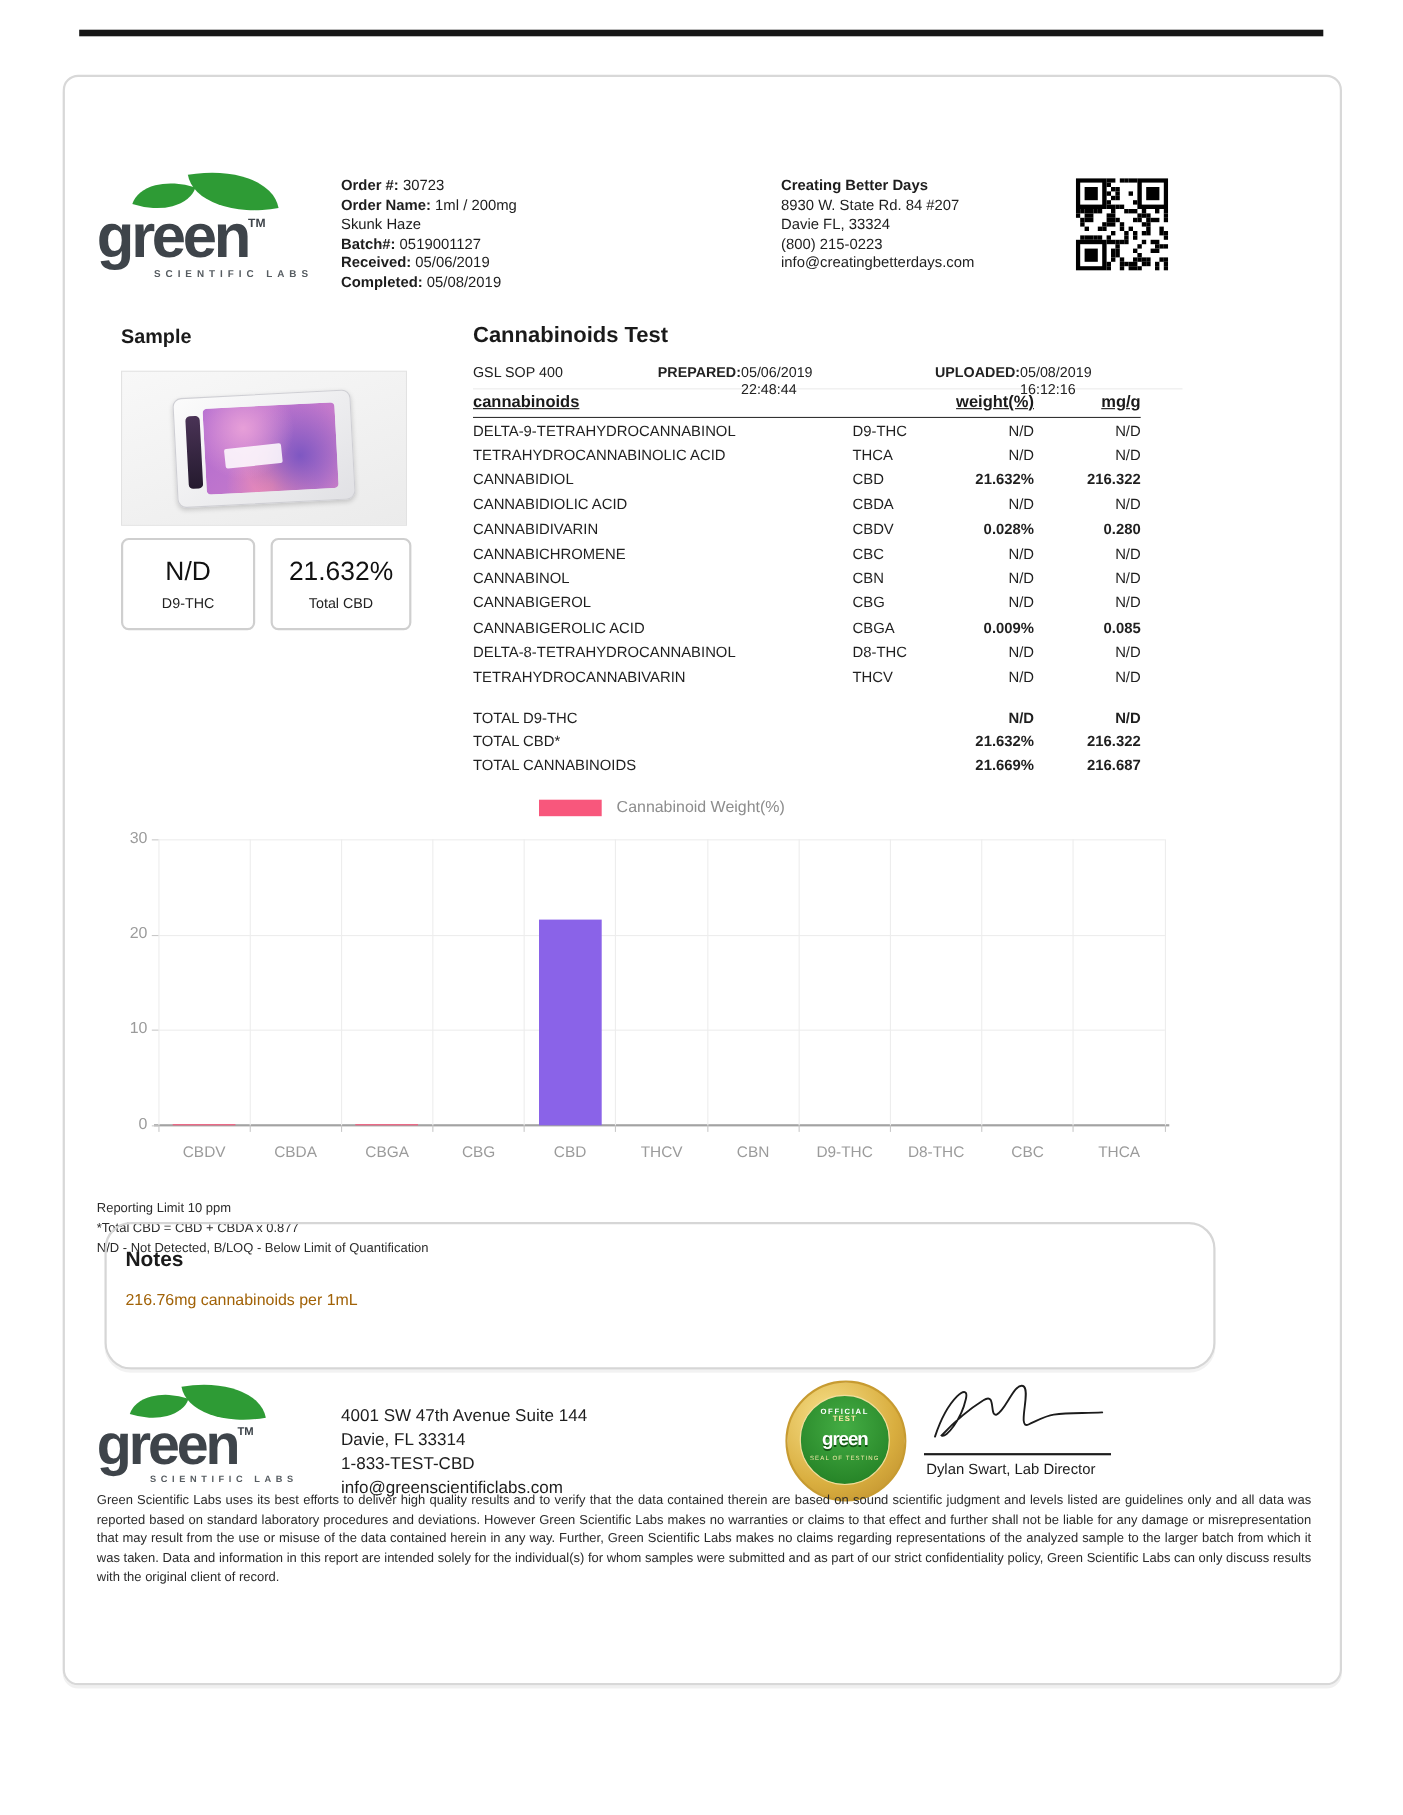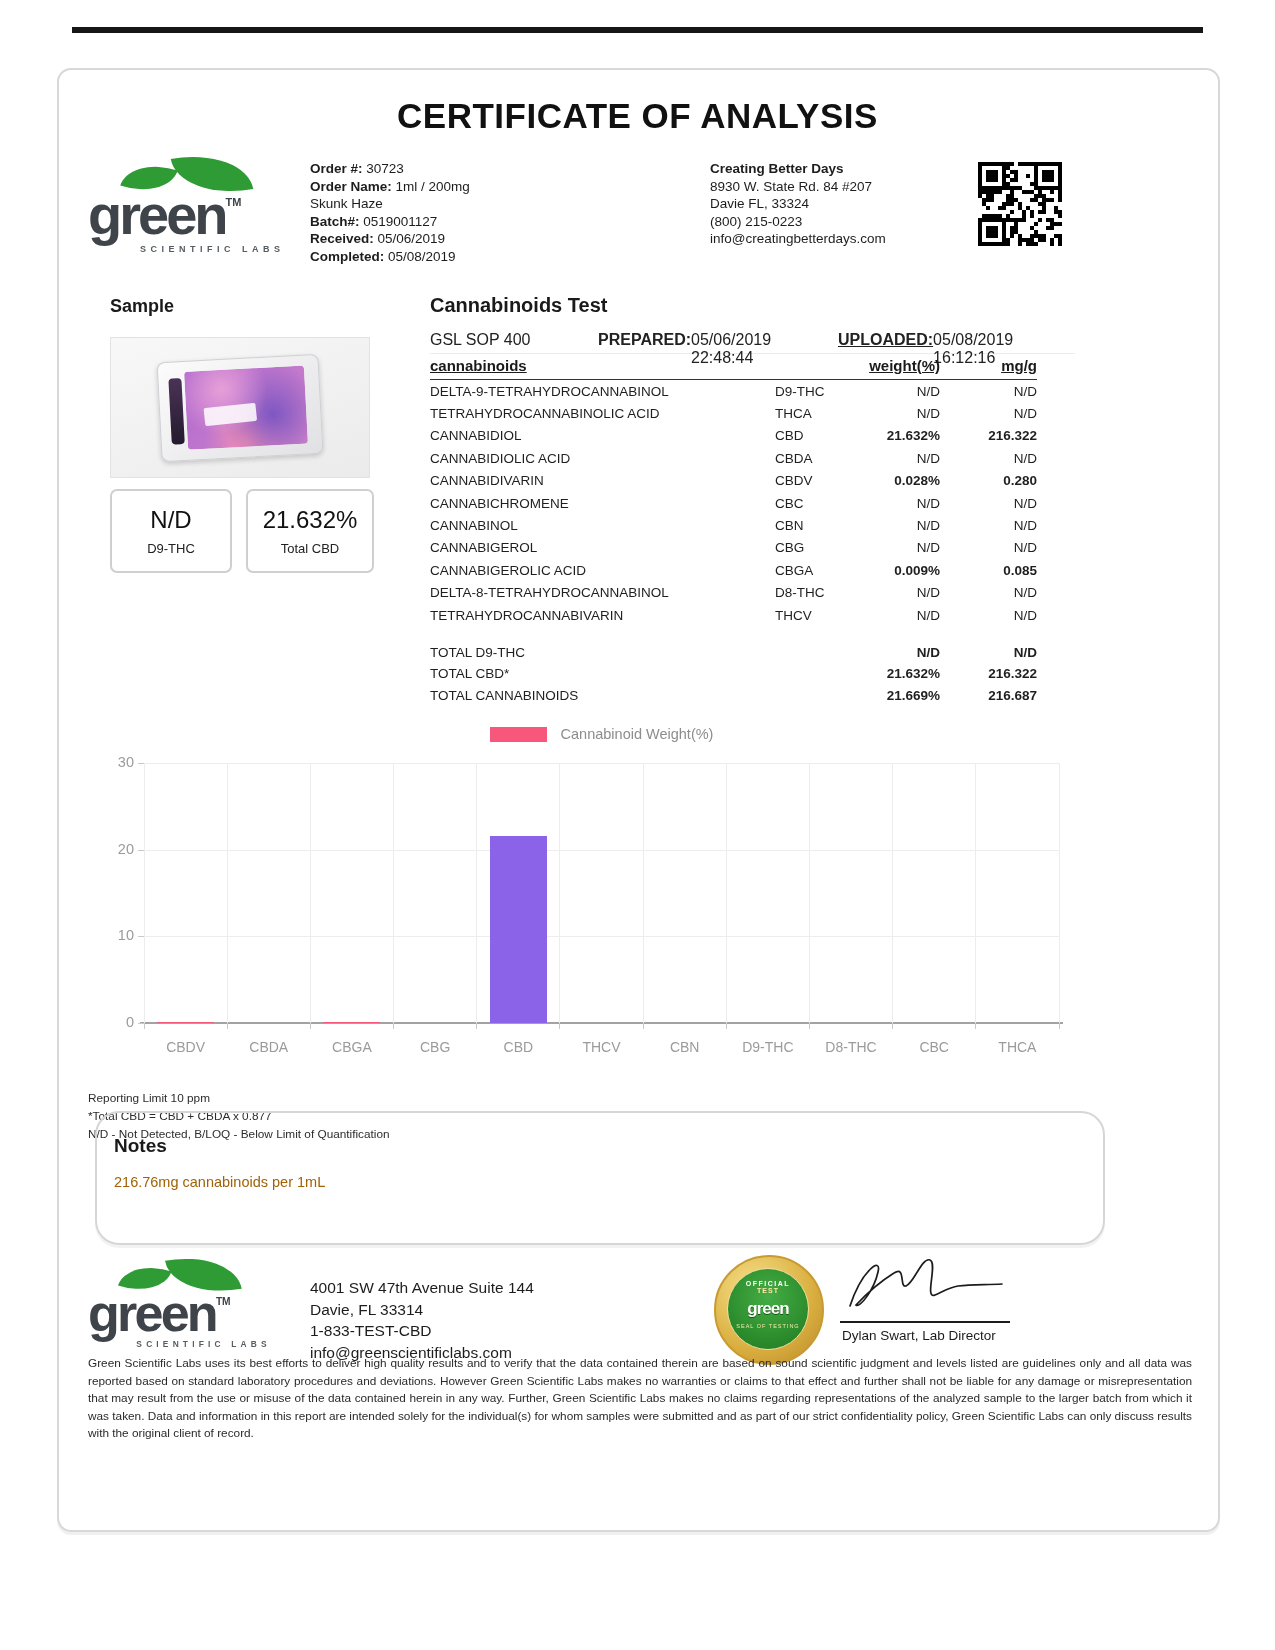--- a/index.html
+++ b/index.html
@@ -35,25 +35,25 @@
   .pack-vial{position:absolute;left:10px;top:16px;width:13px;height:66px;border-radius:4px;background:linear-gradient(#4a3356,#241a2e);}
   .pack-label{position:absolute;left:44px;top:46px;width:52px;height:18px;background:rgba(255,255,255,.85);transform:rotate(-3deg);border-radius:2px;}
 
   .badge{border:2px solid #cfcfcf;border-radius:7px;text-align:center;background:#fff;}
   .badge-a{left:110px;top:489px;width:118px;height:80px;}
   .badge-b{left:246px;top:489px;width:124px;height:80px;}
   .badge-val{margin-top:15px;font-size:24px;color:#111;}
   .badge-lab{margin-top:7px;font-size:13px;color:#222;}
 
   .test-h{left:430px;top:294px;font-size:20px;font-weight:bold;}
-  .meta{left:430px;top:331px;width:645px;height:22px;border-bottom:1px solid #ececec;font-size:16px;color:#222;}
+  .meta{left:430px;top:331px;width:645px;height:22px;border-bottom:1px solid #ececec;font-size:13px;color:#222;}
   .meta span{position:absolute;top:0;}
   .meta .m-sop{left:0;}
   .meta .m-prep{left:168px;}
-  .meta .m-up{left:408px;text-decoration:underline;}
+  .meta .m-up{left:420px;}
 
   .tbl{left:430px;top:357px;width:607px;}
   .tbl-head{display:flex;font-weight:bold;font-size:15px;border-bottom:1.5px solid #333;padding-bottom:5px;text-decoration:underline;}
   .h-name{width:425px;}
   .c-name{width:345px;}
   .c-abbr{width:80px;}
   .c-w,.h-w{width:85px;text-align:right;}
   .c-m,.h-m{width:97px;text-align:right;}
   .trow{display:flex;height:22.4px;align-items:center;font-size:13.5px;color:#1f1f1f;}
   .trow.detected .num{font-weight:bold;}
@@ -98,21 +98,20 @@
   .disclaimer{left:88px;top:1355px;width:1104px;font-size:11.8px;line-height:17.6px;color:#2a2a2a;text-align:justify;}
   b{font-weight:bold;}
 </style>
 </head>
 <body>
 
 <div class="page">
   <div class="abs top-rule"></div>
   <div class="abs outer-box"></div>
 
-  <div class="abs title">CERTIFICATE OF ANALYSIS</div>
 
   <div class="abs logo logo-top">
     <span class="leaf leafL"></span>
     <span class="leaf leafR"></span>
     <span class="logo-word"><span>green</span><span class="logo-tm">TM</span></span>
     <span class="logo-tag">SCIENTIFIC LABS</span>
   </div>
 
   <div class="abs order-block">
     <div><b>Order #:</b> <span>30723</span></div>

